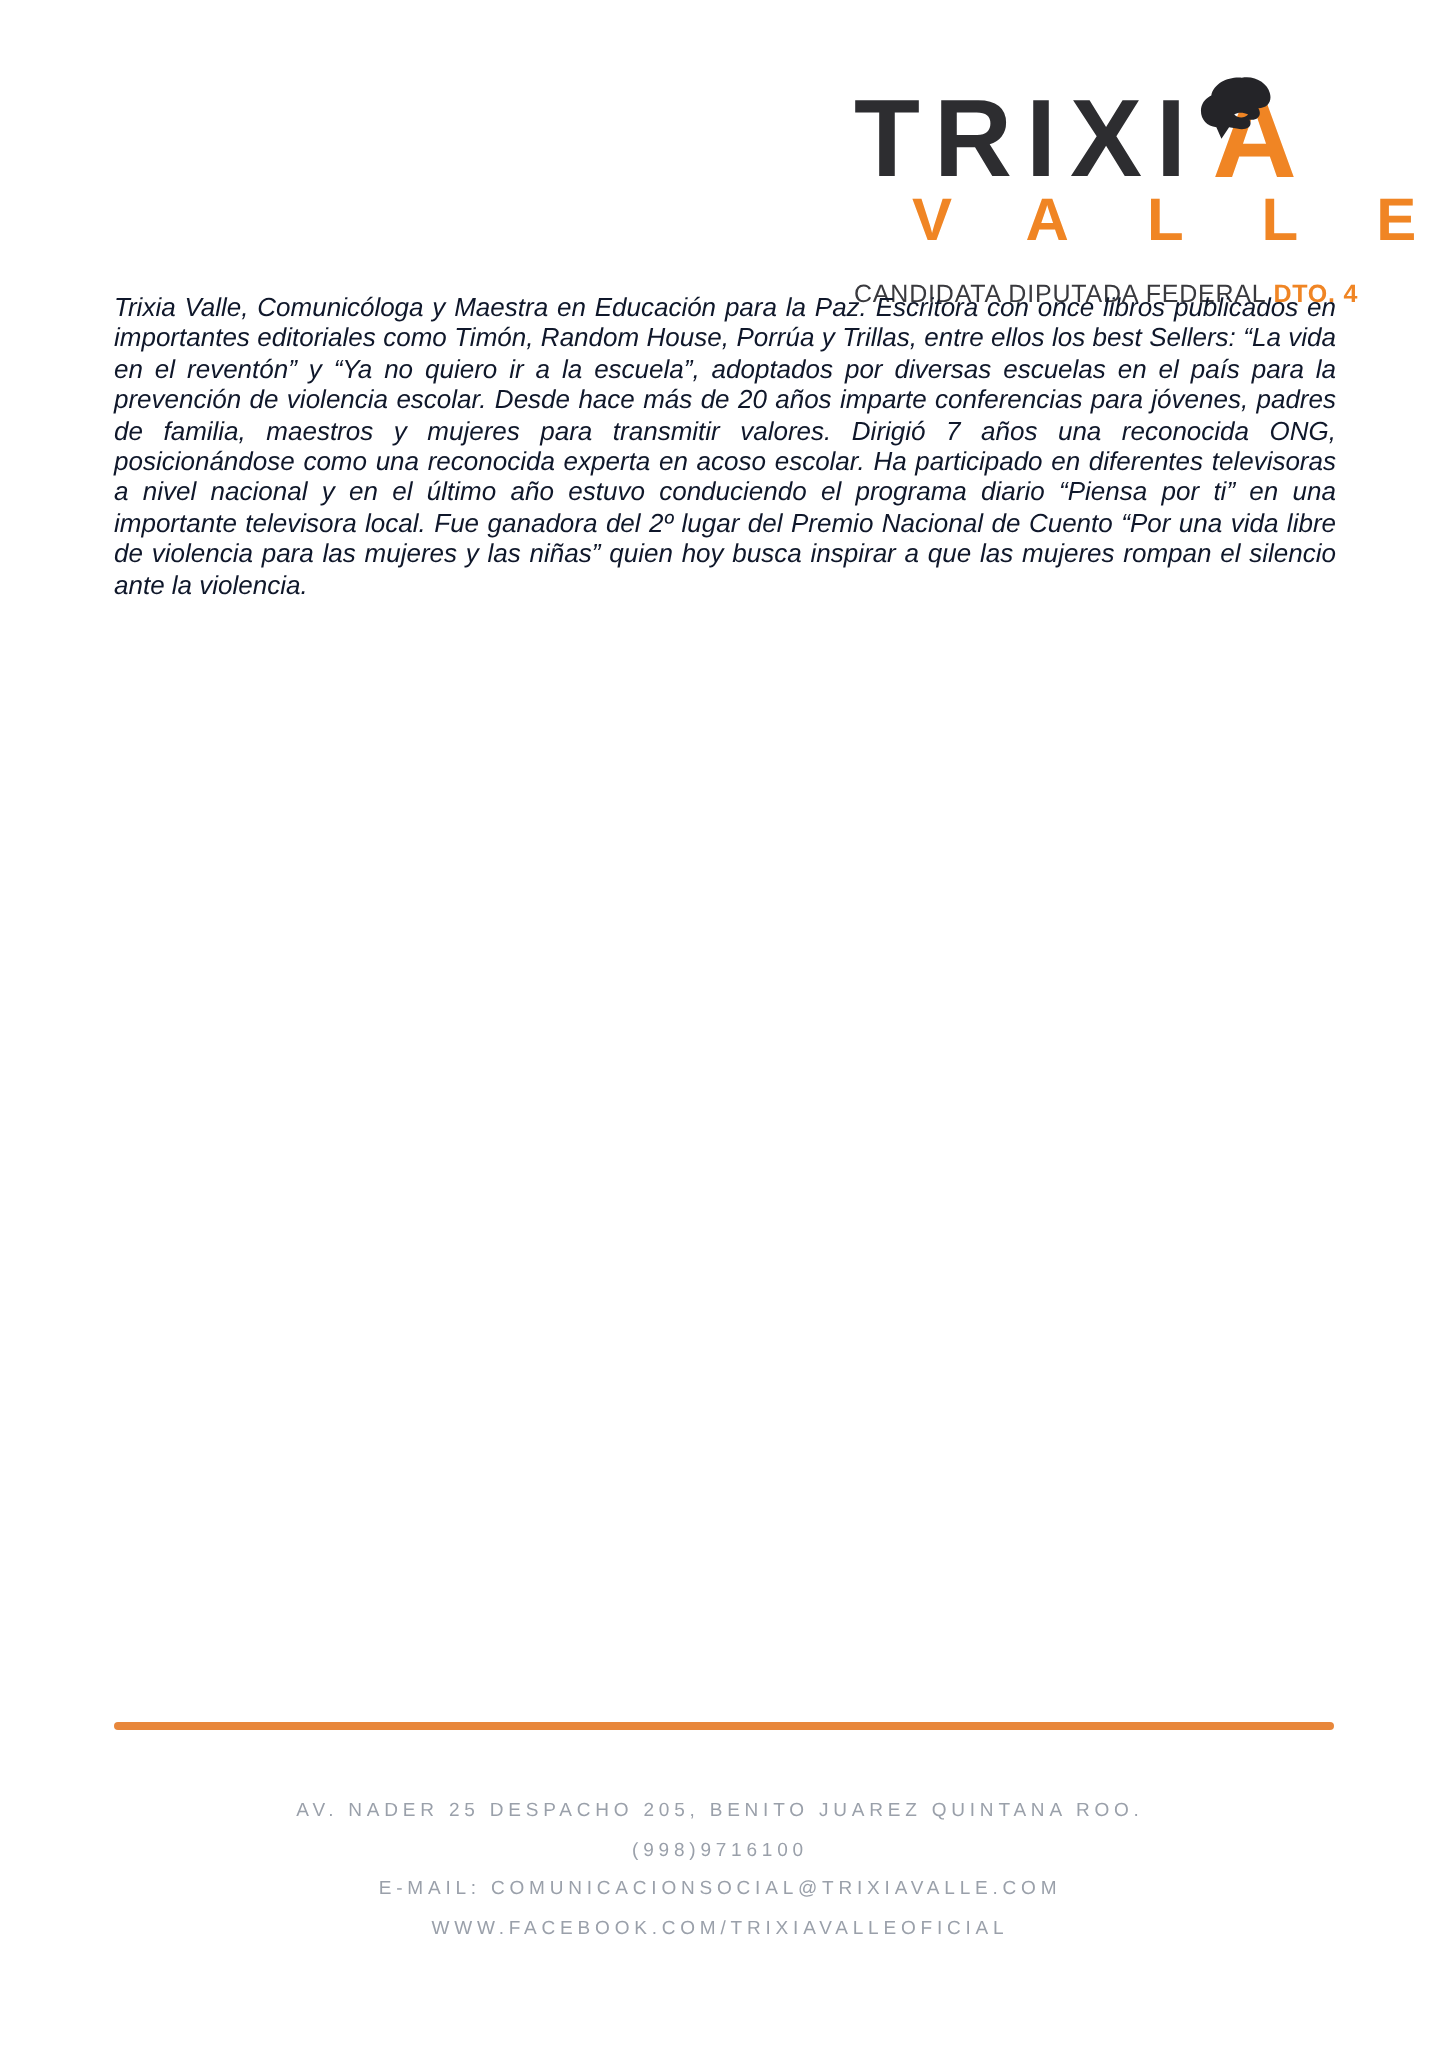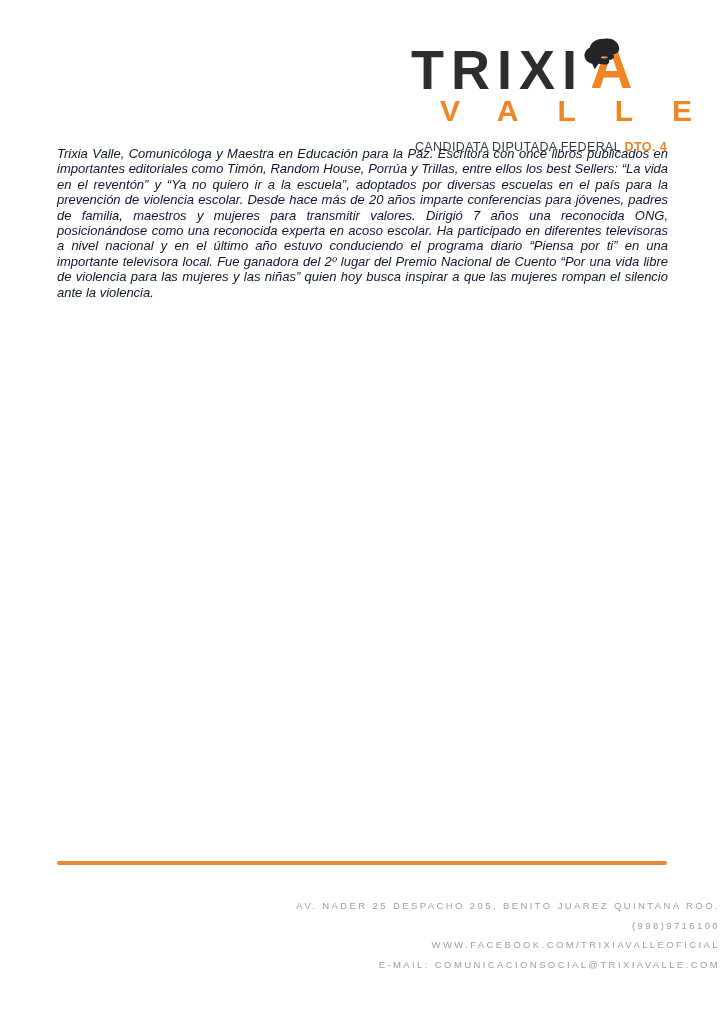--- a/index.html
+++ b/index.html
@@ -10,23 +10,22 @@
     margin: 0 auto;
     background: #ffffff;
     font-family: "Liberation Sans", sans-serif;
     overflow: hidden;
   }
 
   
   .logo {
     position: absolute;
     top: 40px;
-    right: 52px;
+    right: 36px;
     width: 260px;
-    text-align: center;
   }
   .logo-row1 {
     display: flex;
     align-items: flex-end;
     justify-content: flex-start;
     height: 50px;
   }
   .logo-trixi {
     font-size: 54px;
     font-weight: bold;
@@ -85,21 +84,21 @@
     width: 610px;
     height: 4px;
     border-radius: 2px;
     background: #e8873b;
   }
   .footer-lines {
     position: absolute;
     top: 896px;
     left: 0;
     width: 720px;
-    text-align: right;
+    text-align: center;
     color: #9aa0aa;
     font-size: 9.5px;
     letter-spacing: 2.4px;
     line-height: 19.6px;
     font-weight: 400;
   }
 </style>
 </head>
 <body>
 
@@ -119,17 +118,17 @@
       <span class="district">DTO. 4</span>
     </div>
   </div>
 
   <p class="bio">Trixia Valle, Comunicóloga y Maestra en Educación para la Paz. Escritora con once libros publicados en importantes editoriales como Timón, Random House, Porrúa y Trillas, entre ellos los best Sellers: “La vida en el reventón” y “Ya no quiero ir a la escuela”, adoptados por diversas escuelas en el país para la prevención de violencia escolar. Desde hace más de 20 años imparte conferencias para jóvenes, padres de familia, maestros y mujeres para transmitir valores. Dirigió 7 años una reconocida ONG, posicionándose como una reconocida experta en acoso escolar. Ha participado en diferentes televisoras a nivel nacional y en el último año estuvo conduciendo el programa diario “Piensa por ti” en una importante televisora local. Fue ganadora del 2º lugar del Premio Nacional de Cuento “Por una vida libre de violencia para las mujeres y las niñas” quien hoy busca inspirar a que las mujeres rompan el silencio ante la violencia.</p>
 
   <div class="footer-divider"></div>
   <div class="footer-lines">
     <div>AV. NADER 25 DESPACHO 205, BENITO JUAREZ QUINTANA ROO.</div>
     <div>(998)9716100</div>
+    <div>E-MAIL: COMUNICACIONSOCIAL@TRIXIAVALLE.COM</div>
     <div>WWW.FACEBOOK.COM/TRIXIAVALLEOFICIAL</div>
-    <div>E-MAIL: COMUNICACIONSOCIAL@TRIXIAVALLE.COM</div>
   </div>
 
 </div>
 
 </body></html>

